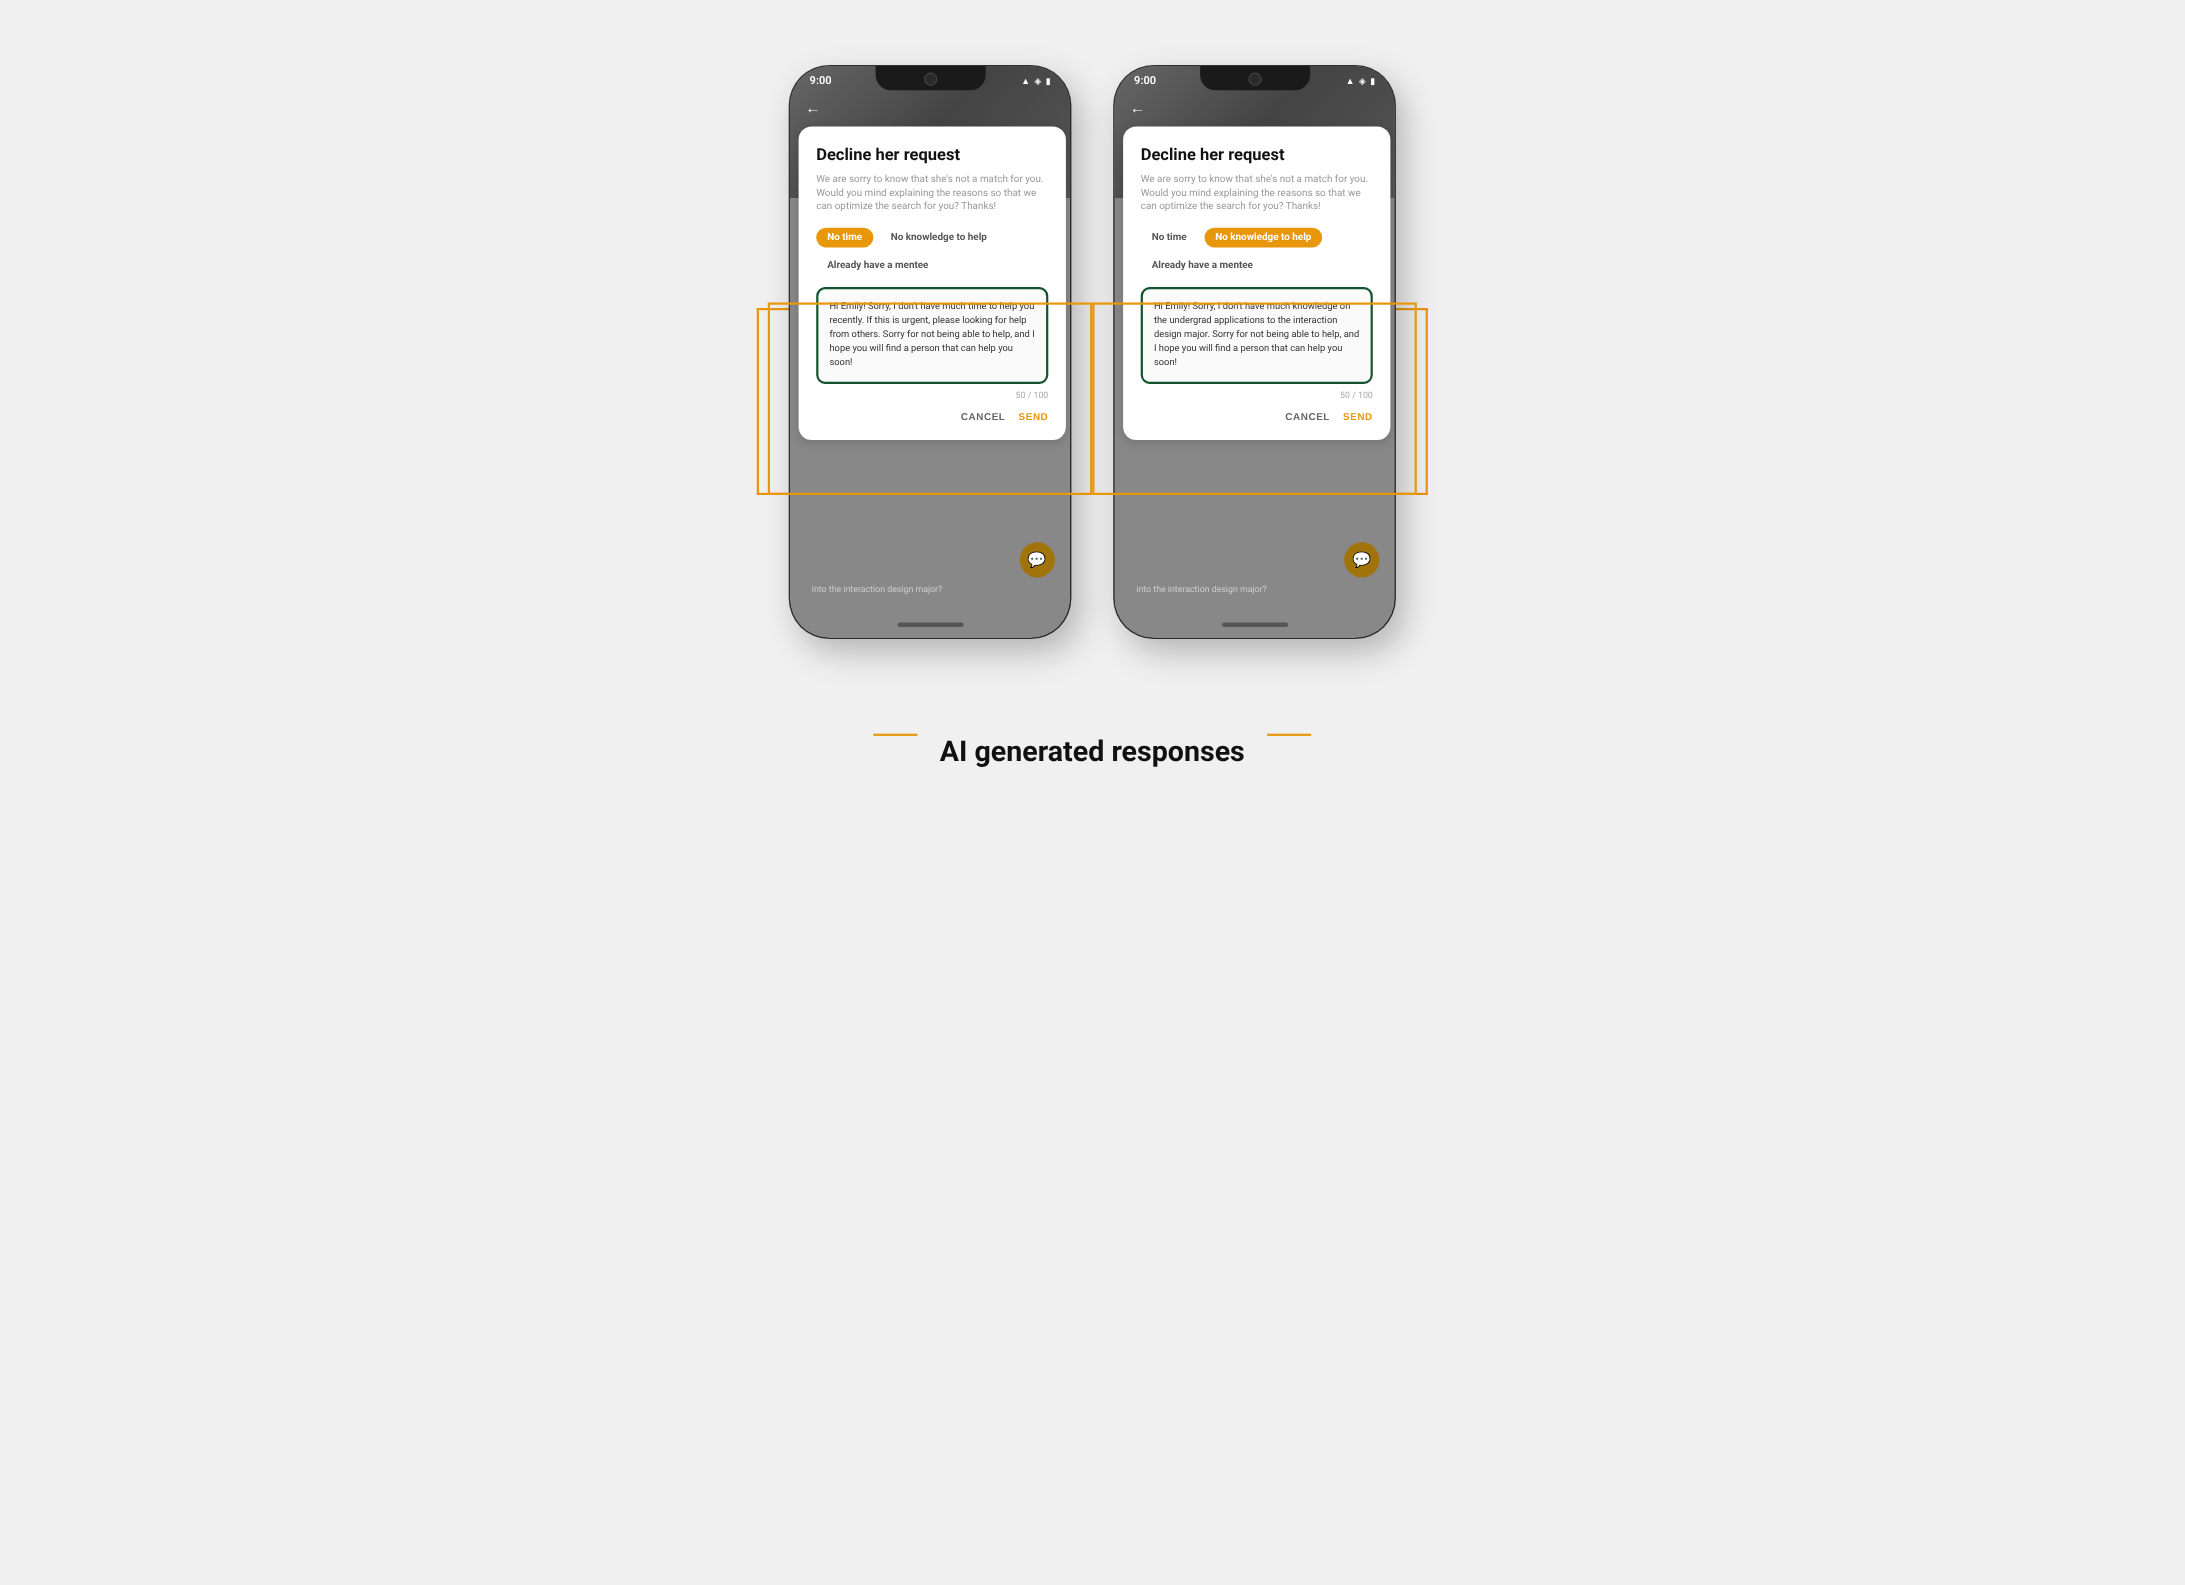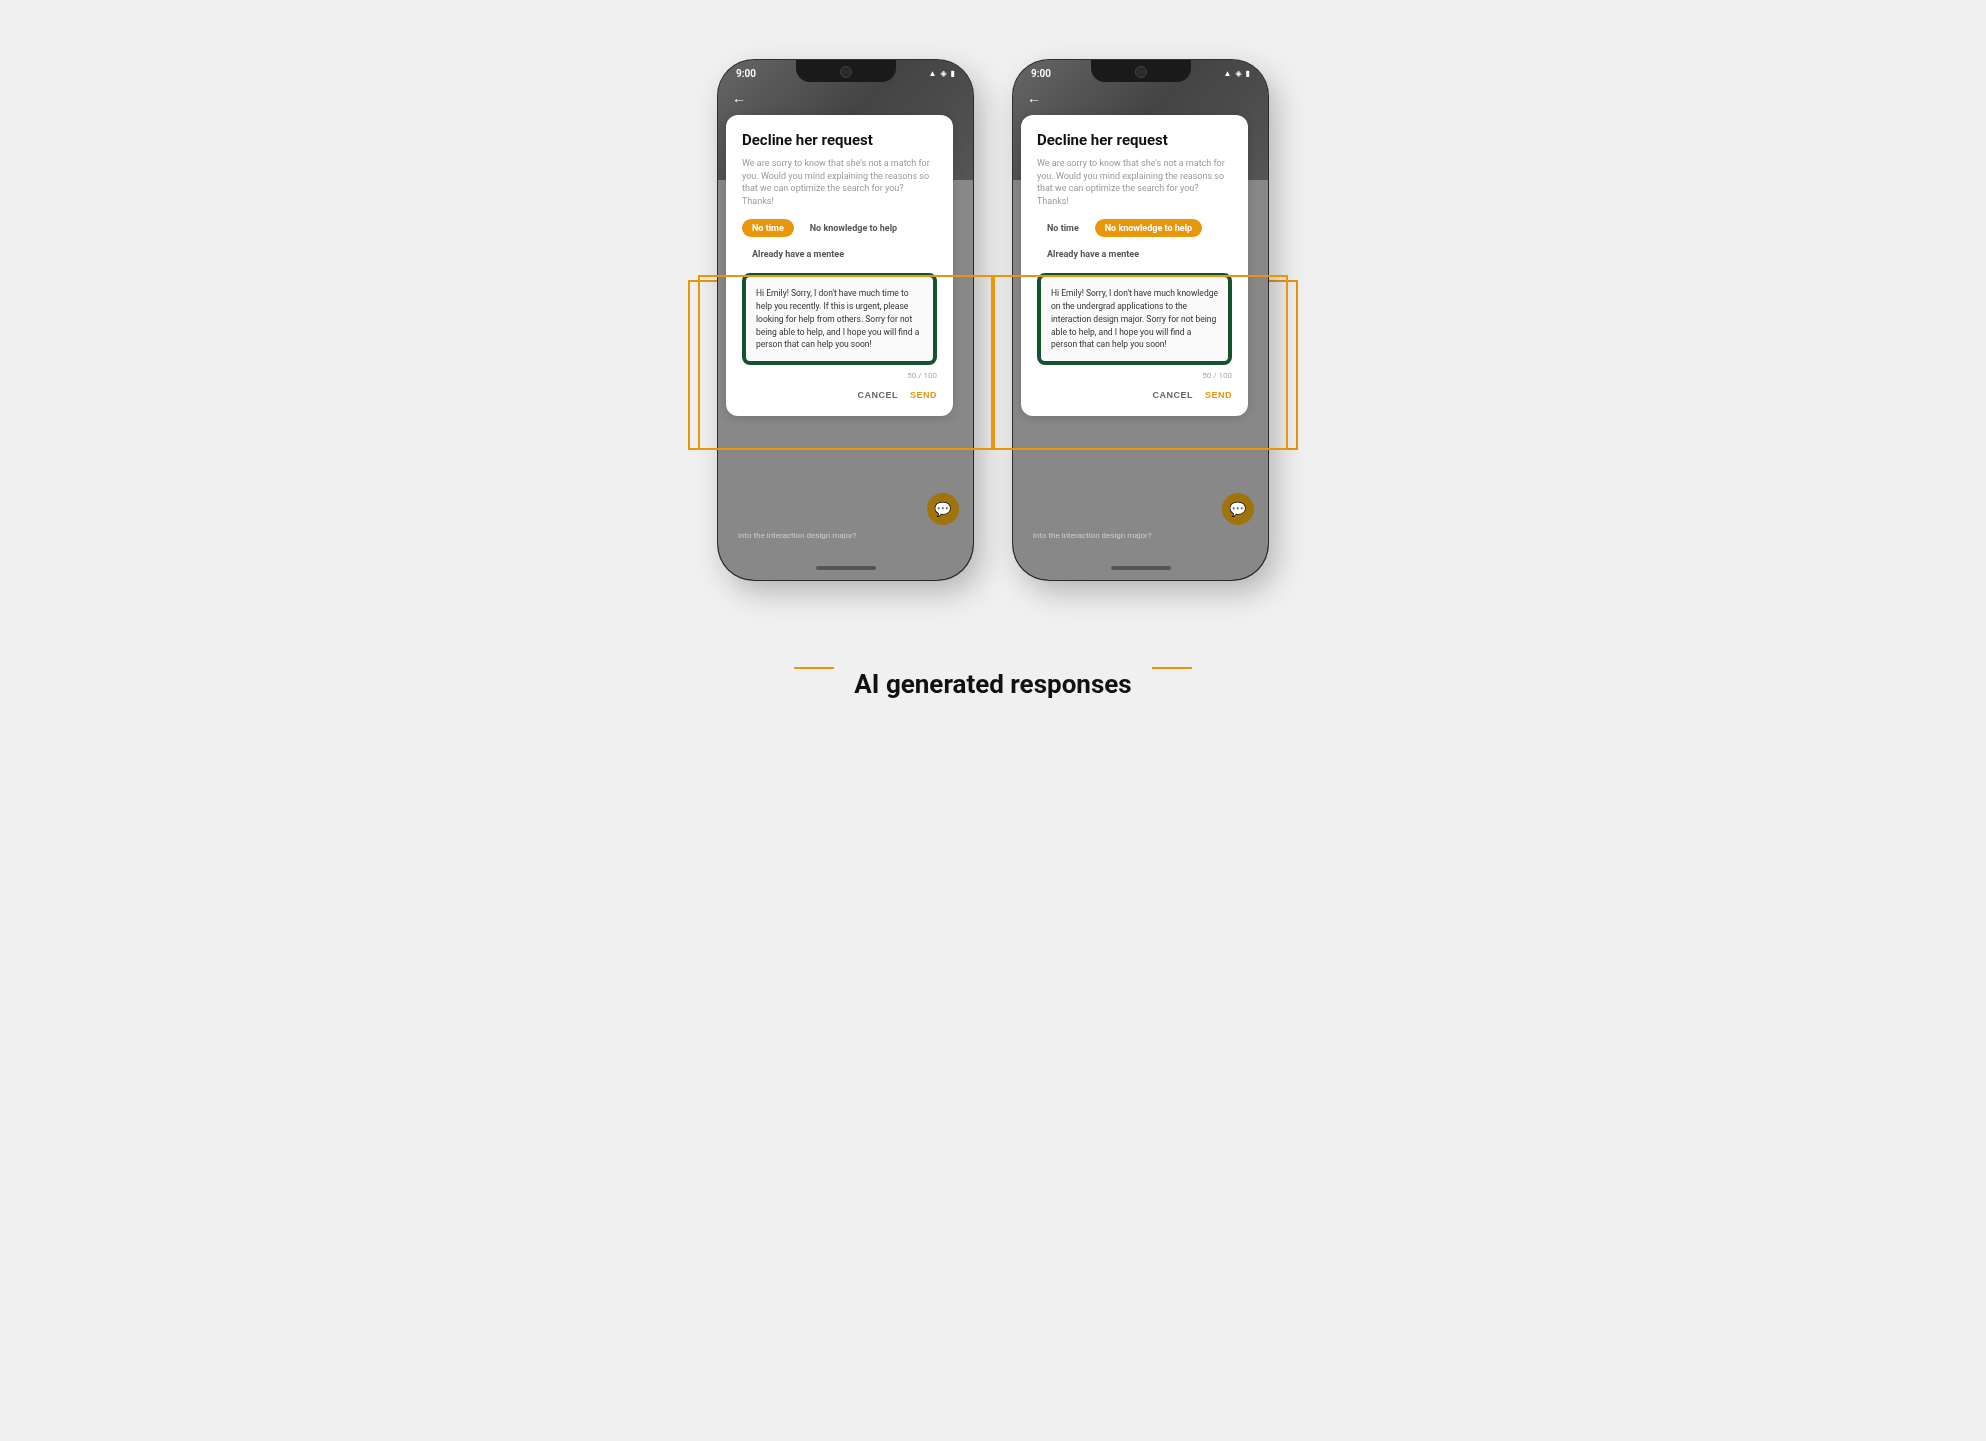--- a/index.html
+++ b/index.html
@@ -161,21 +161,21 @@
     .back-arrow {
       color: white;
       font-size: 14px;
     }
 
     
     .modal-card {
       position: absolute;
       top: 55px;
       left: 8px;
-      right: 20px;
+      right: 4px;
       background: white;
       border-radius: 12px;
       padding: 16px;
       box-shadow: 0 2px 10px rgba(0,0,0,0.15);
     }
 
     .modal-title {
       font-size: 15px;
       font-weight: 700;
       color: #111;
@@ -212,21 +212,21 @@
       color: #555;
       border: none;
     }
     .chip-row2 {
       margin-bottom: 10px;
     }
 
     
     .response-box {
       background: #fafafa;
-      border: 4px solid #14532d;
+      border: 2px solid #14532d;
       border-radius: 8px;
       padding: 10px;
       font-size: 8.5px;
       color: #333;
       line-height: 1.5;
       min-height: 70px;
       margin-bottom: 6px;
     }
 
     .char-count {

